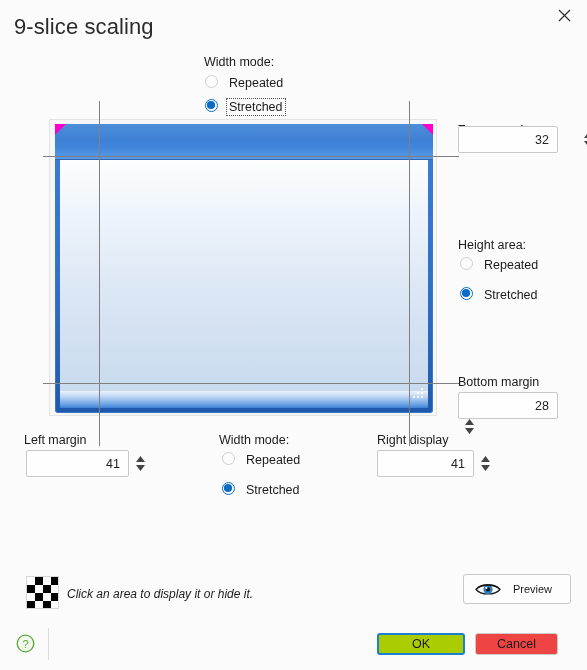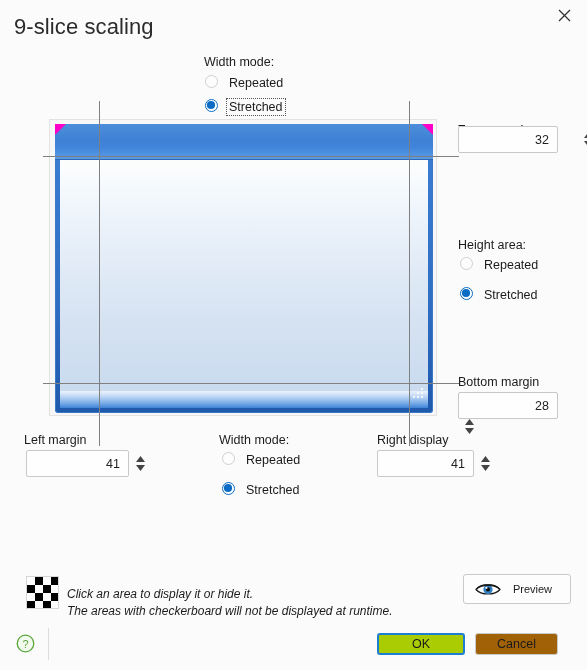--- a/index.html
+++ b/index.html
@@ -292,21 +292,21 @@
     top: 633px;
     width: 88px;
     background: #aacc03;
     border: 2px solid #1d7fd1;
     color: #1b1b1b;
   }
   #cancel-btn {
     left: 475px;
     top: 633px;
     width: 83px;
-    background: #a16207;
+    background: #ef4444;
     border: 1px solid #c9c9c9;
     color: #1b1b1b;
   }
 </style>
 </head>
 <body>
 
 <div id="close-btn">
   <svg width="13" height="13" viewBox="0 0 13 13">
     <path d="M1 1 L12 12 M12 1 L1 12" stroke="#333" stroke-width="1.3" fill="none"></path>
@@ -426,21 +426,20 @@
       </svg>
     <svg class="tri" width="9" height="6" viewBox="0 0 9 6">
         <path d="M4.5 6 L0 0 H9 Z" fill="#444"></path>
       </svg>
   </span>
 </div>
 
 <div id="checker-icon"></div>
 <div id="note-text">
   <div>Click an area to display it or hide it.</div>
-  <div>The areas with checkerboard will not be displayed at runtime.</div>
 </div>
 
 <div id="preview-btn">
   <svg class="eye" width="26" height="16" viewBox="0 0 26 16">
     <path d="M1 8.5 C6 2, 20 2, 25 8.5 C20 14.5, 6 14.5, 1 8.5 Z" fill="#ffffff" stroke="#1a1a1a" stroke-width="1.2"></path>
     <circle cx="13" cy="8.4" r="4.6" fill="#2f7fc4"></circle>
     <circle cx="13" cy="8.4" r="2.1" fill="#101010"></circle>
     <circle cx="11.4" cy="6.8" r="1.1" fill="#ffffff"></circle>
     <path d="M1 8.5 C6 3, 20 3, 25 8.5" fill="none" stroke="#1a1a1a" stroke-width="1.4"></path>
   </svg>

